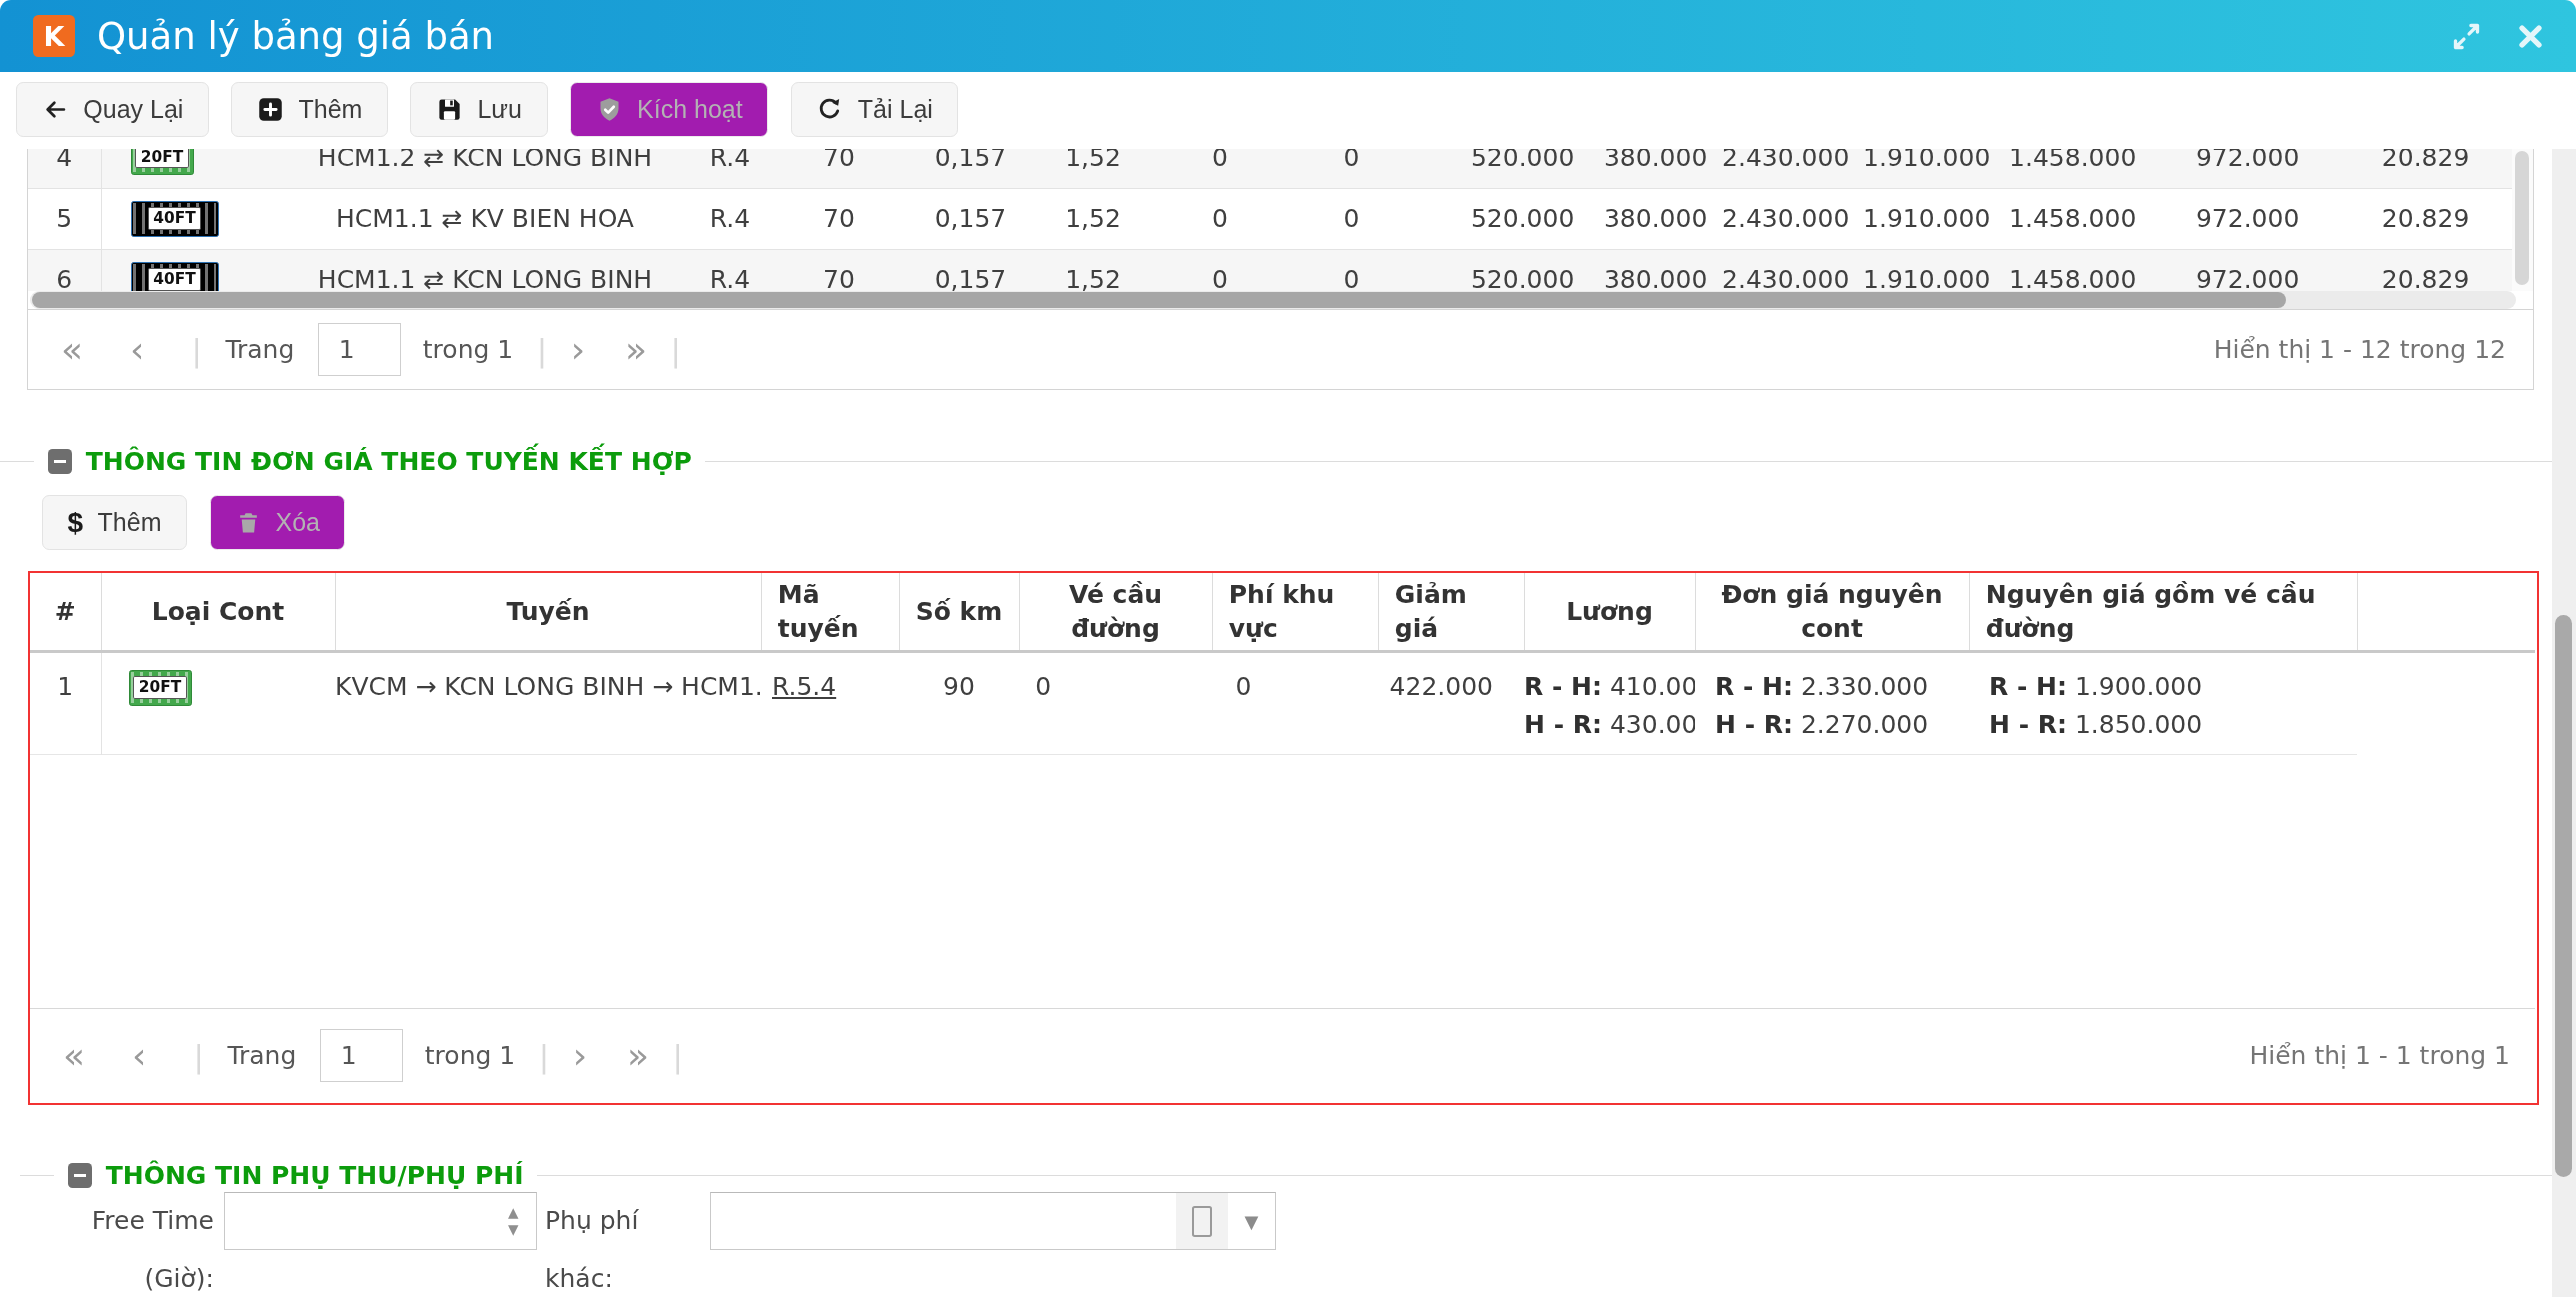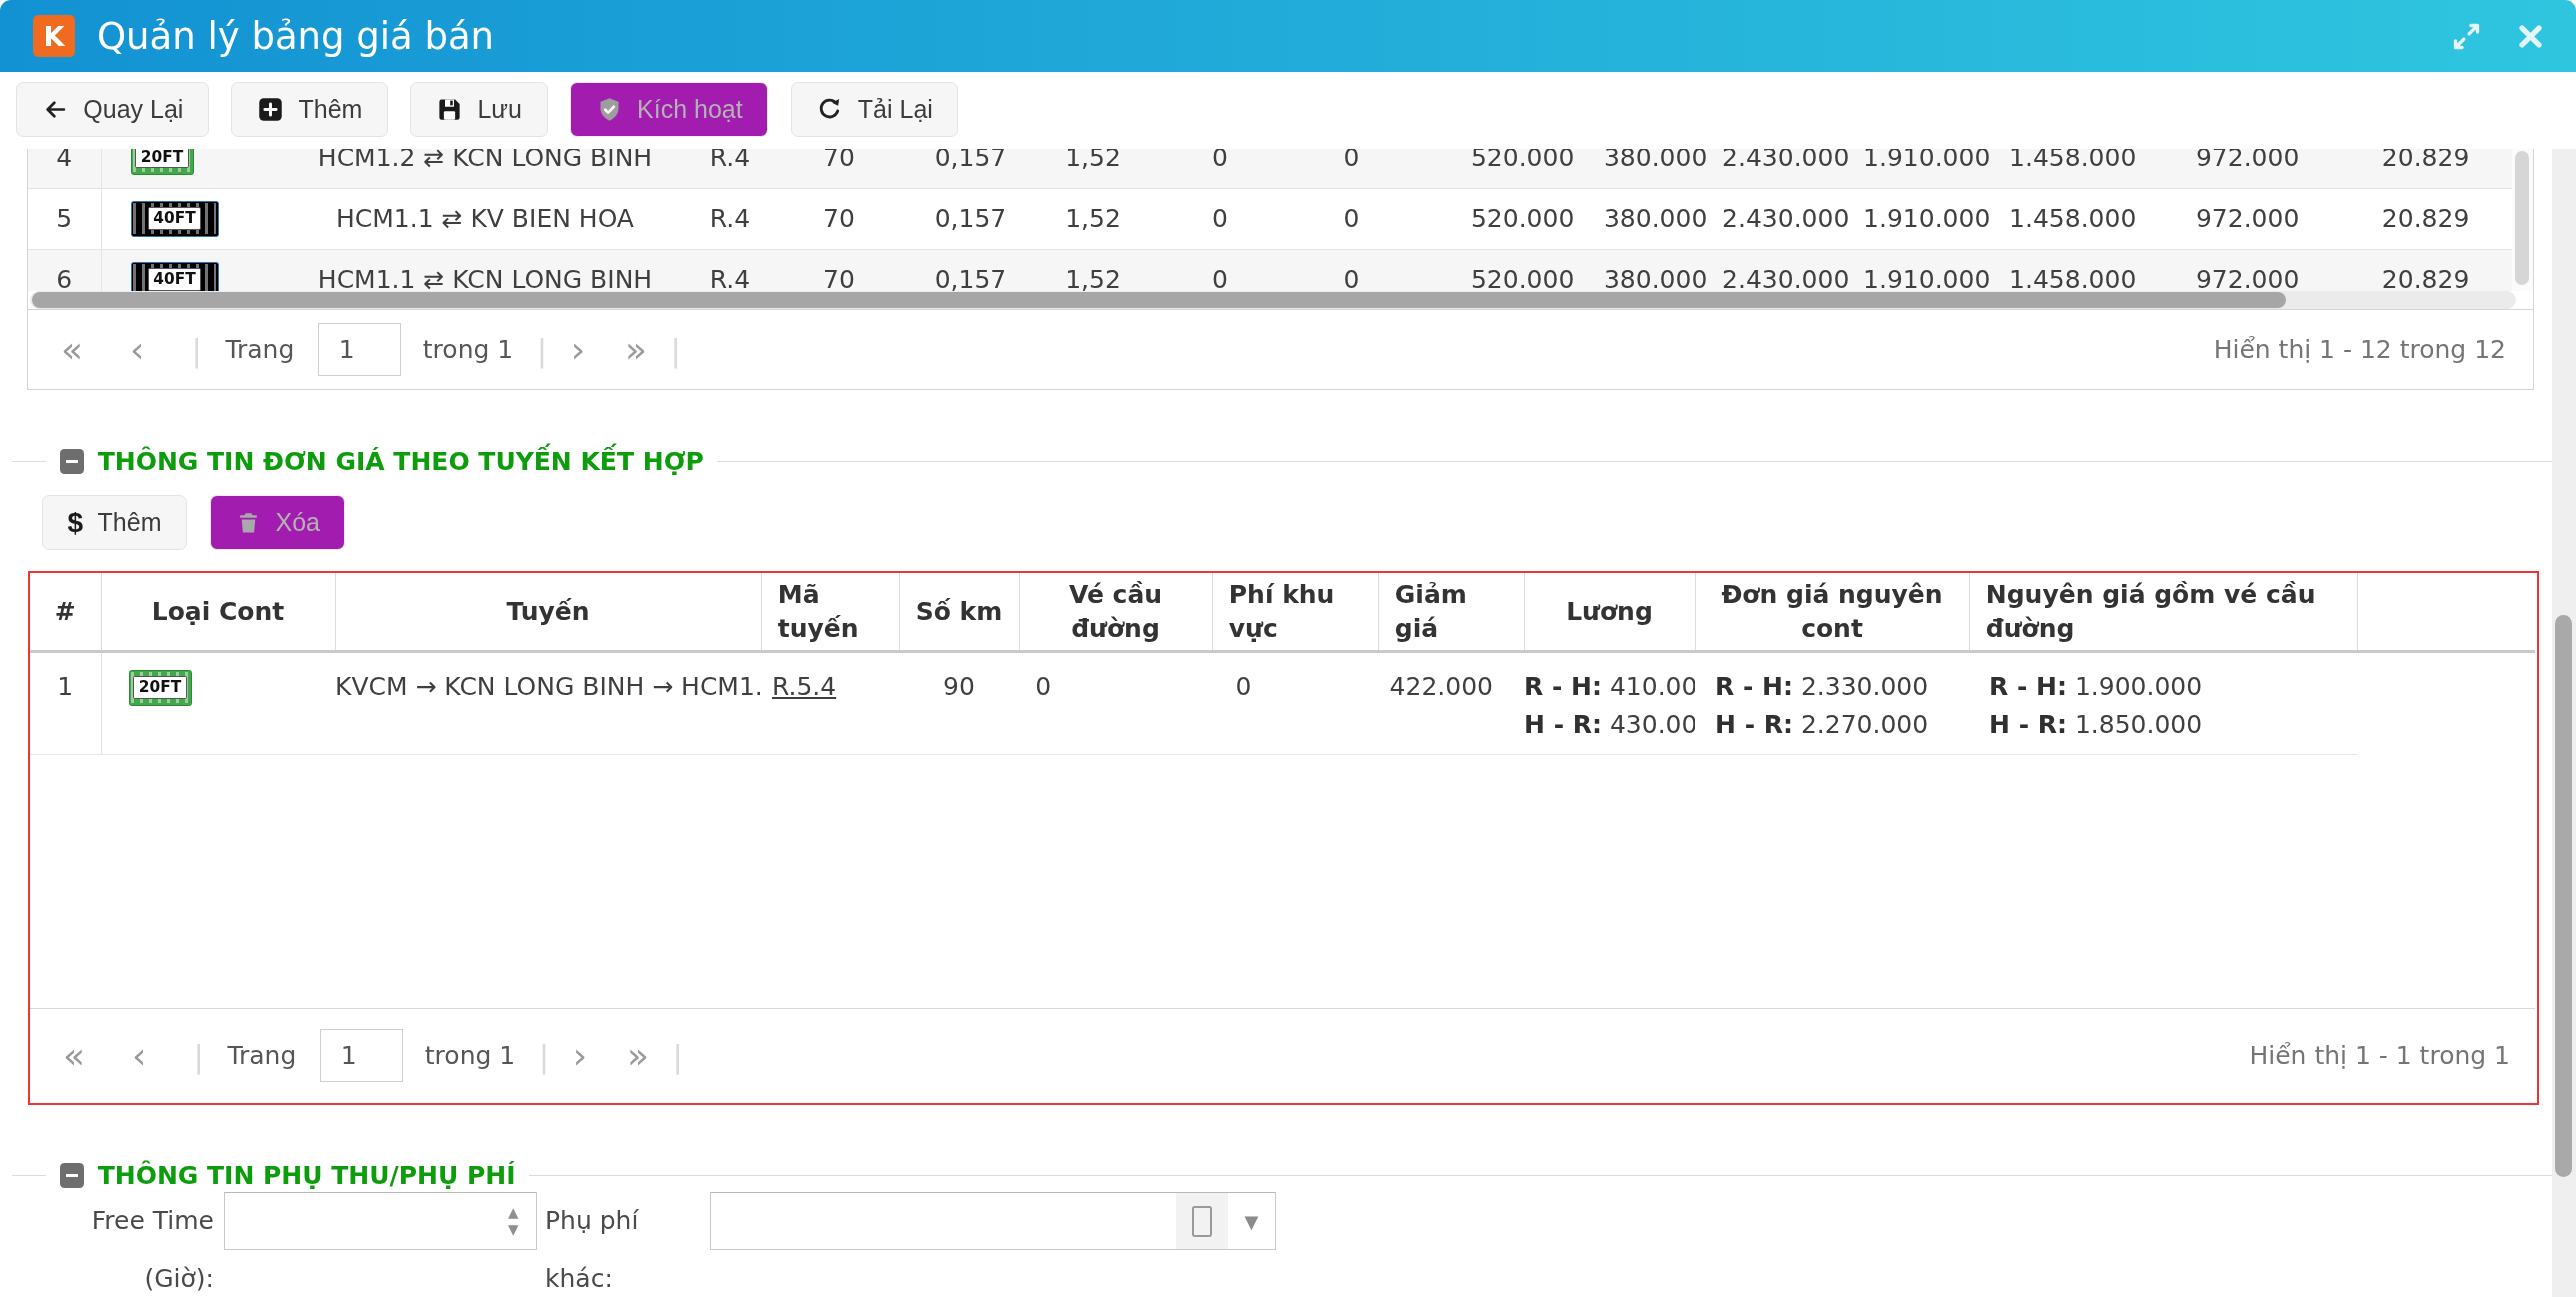--- a/index.html
+++ b/index.html
@@ -70,21 +70,21 @@
   .pg-first { margin-right:47px; } .pg-prev { margin-right:23.5px; }
   .pg-label { margin:0 23.5px 0 0; color:#565656; }
   .pg-input {
     width:83px; height:53px; border:1.8px solid #cfcfcf; font-size:25px; color:#555;
     padding-left:20px; outline:none; font-family:inherit; background:#fff;
   }
   .pg-of { margin-left:22px; color:#565656; }
   .pg-next { margin:0 40px 0 0; }
   .pg-summary { margin-left:auto; margin-right:27px; color:#757575; }
   
-  .sec { position:absolute; left:12px; right:0; height:31px; display:flex; align-items:center; gap:13.6px; }
+  .sec { position:absolute; left:0; right:0; height:31px; display:flex; align-items:center; gap:13.6px; }
   .sec .dash { width:34px; height:1.8px; background:#dcdcdc; }
   .sec .line { flex:1; height:1.8px; background:#dcdcdc; }
   .collapse-ic {
     width:24.5px; height:24.5px; background:#6e6e6e; border-radius:4.5px; flex:none;
     display:flex; align-items:center; justify-content:center; cursor:pointer;
   }
   .collapse-ic i { display:block; width:11.8px; height:2.7px; background:#fff; }
   .sec .t { font-weight:bold; font-size:25px; color:#0c9c0c; white-space:nowrap; }
   .btnrow2 { position:absolute; left:42px; top:495px; display:flex; gap:23.5px; }
   
@@ -432,21 +432,21 @@
       <input class="pg-input" value="1" style="">
       <span class="pg-of">trong 1</span>
       <span class="pg-sep">|</span>
       <span class="pg-ic pg-next">›</span>
       <span class="pg-ic">»</span>
       <span class="pg-sep">|</span>
       <span class="pg-summary">Hiển thị 1 - 1 trong 1</span>
     </div>
   </div>
 
-  <div class="sec" style="top:1160px;">
+  <div class="sec" style="top:1160px;padding-left:20px;">
     <span class="dash"></span>
     <span class="collapse-ic">
         <i></i>
       </span>
     <span class="t">THÔNG TIN PHỤ THU/PHỤ PHÍ</span>
     <span class="line"></span>
   </div>
 
   <div class="formrow">
     <div class="flabel lab1">Free Time (Giờ):</div>

